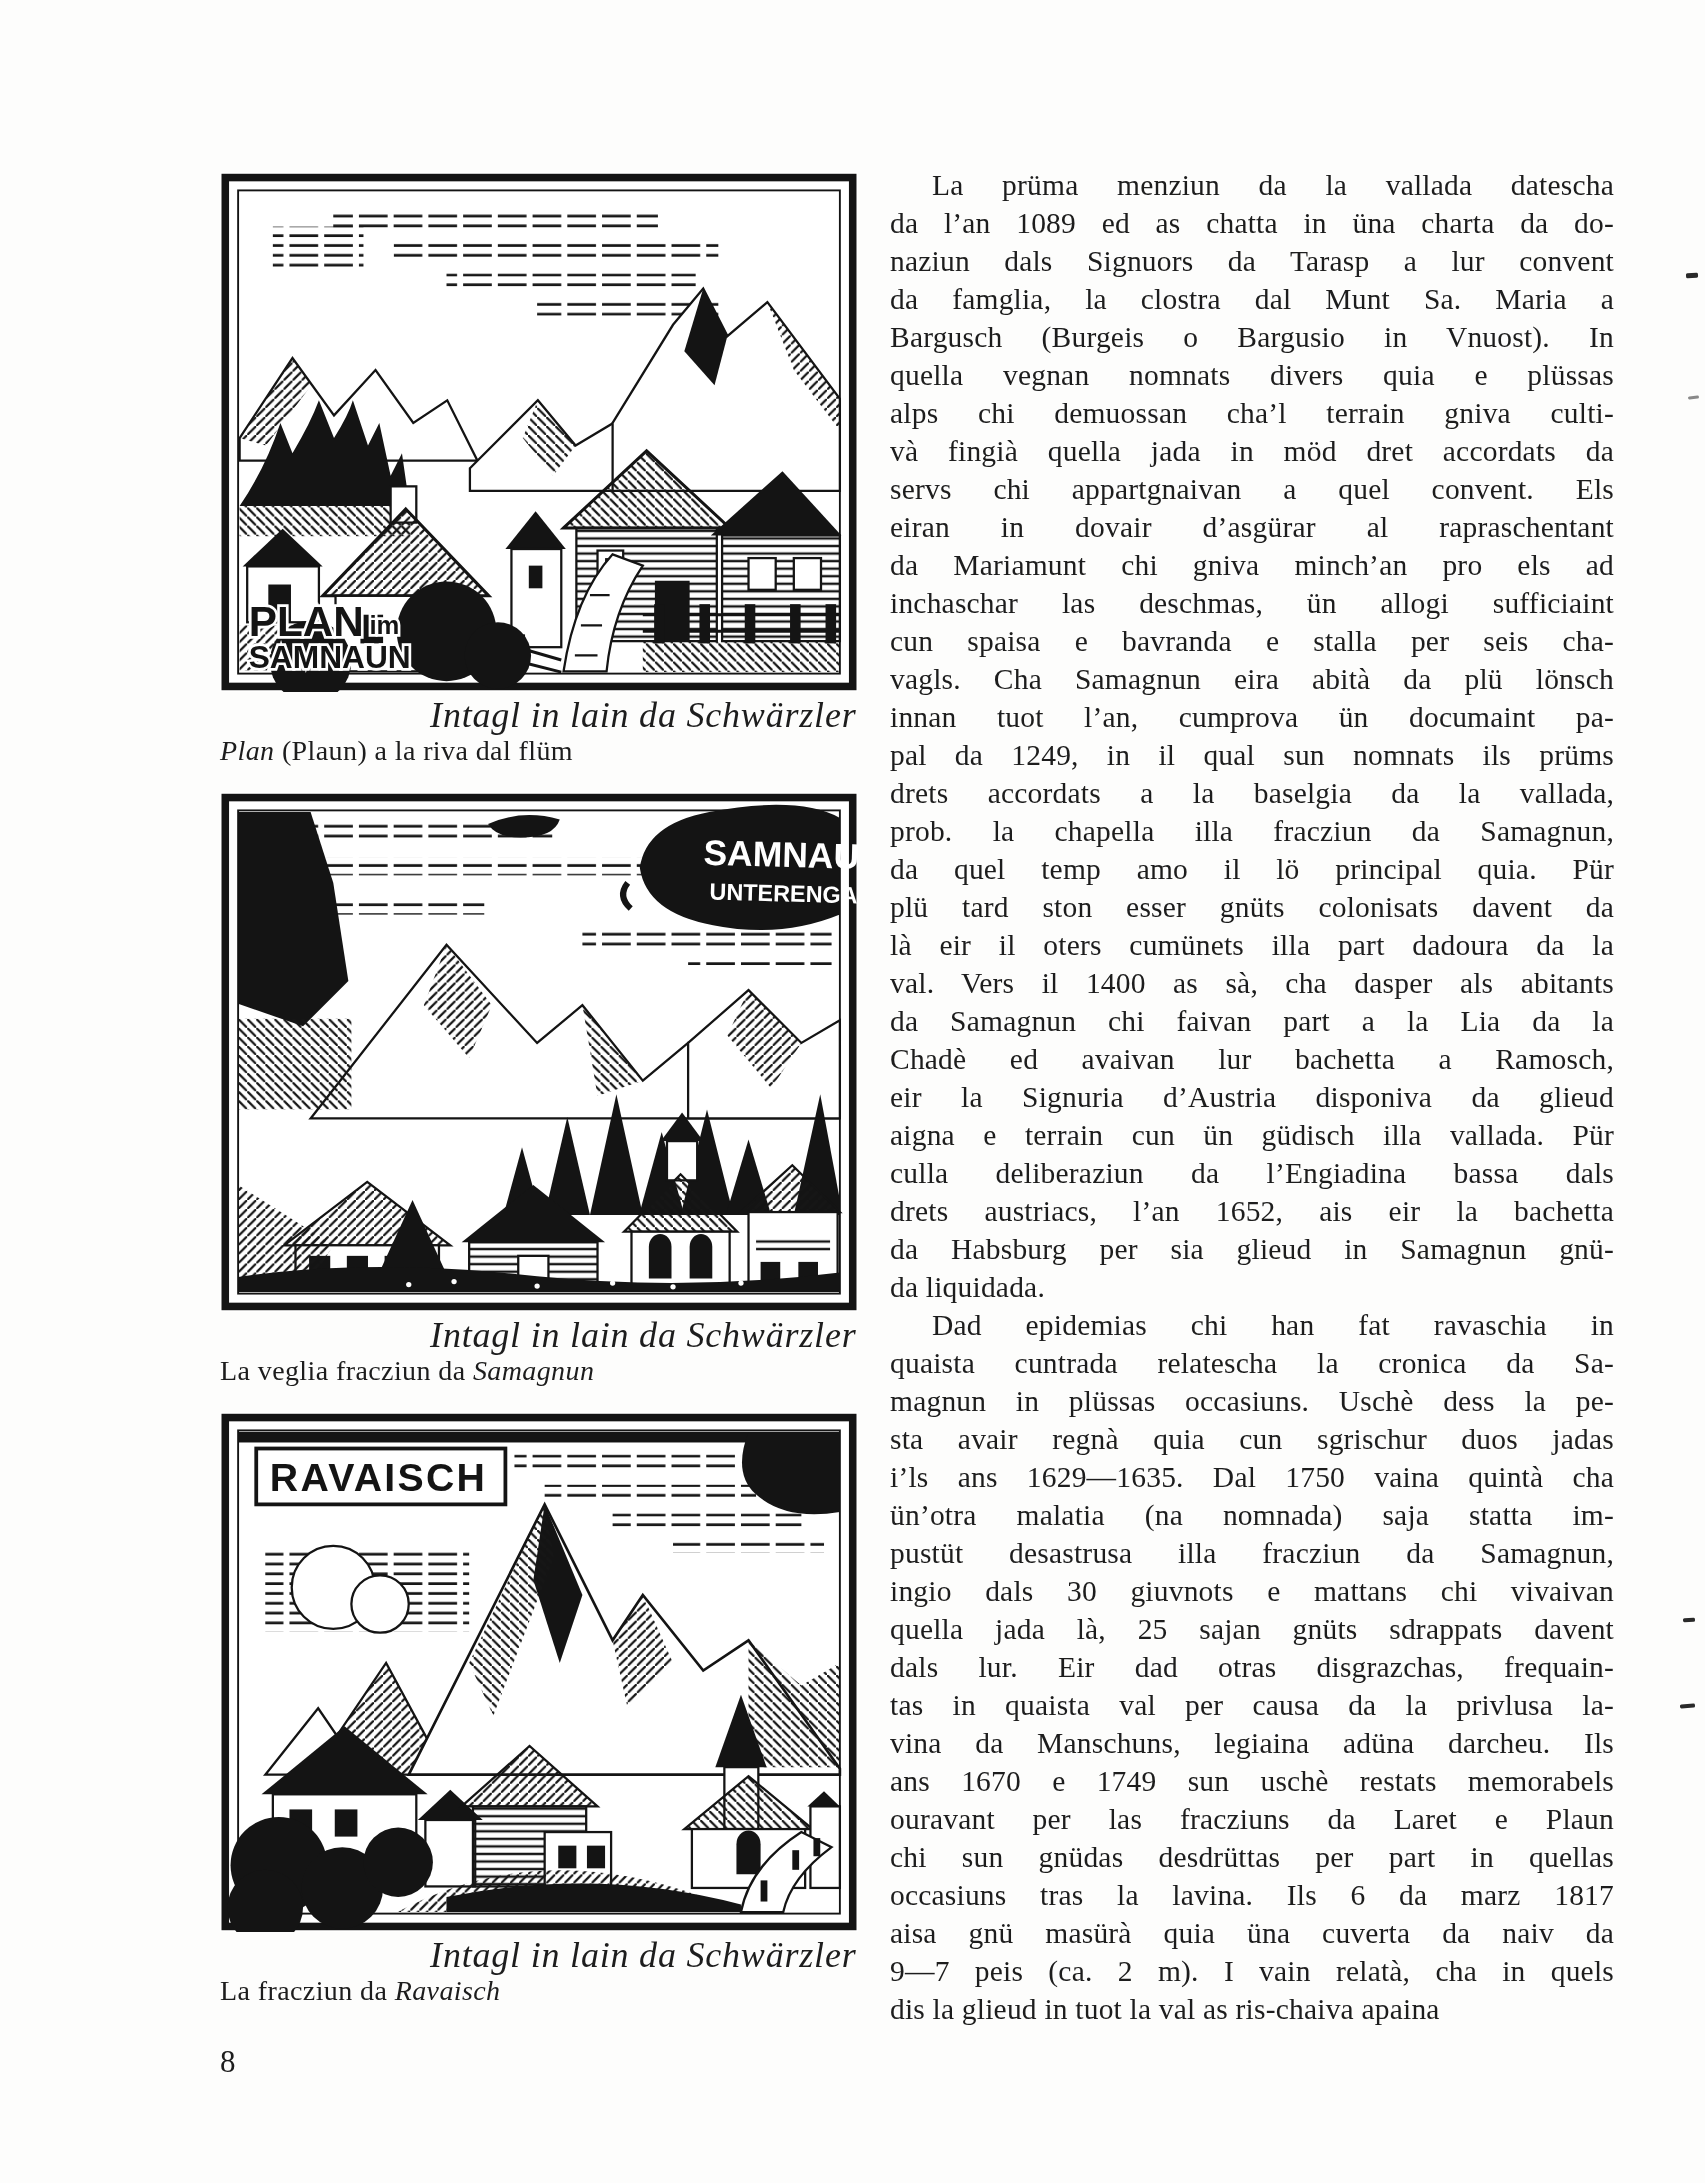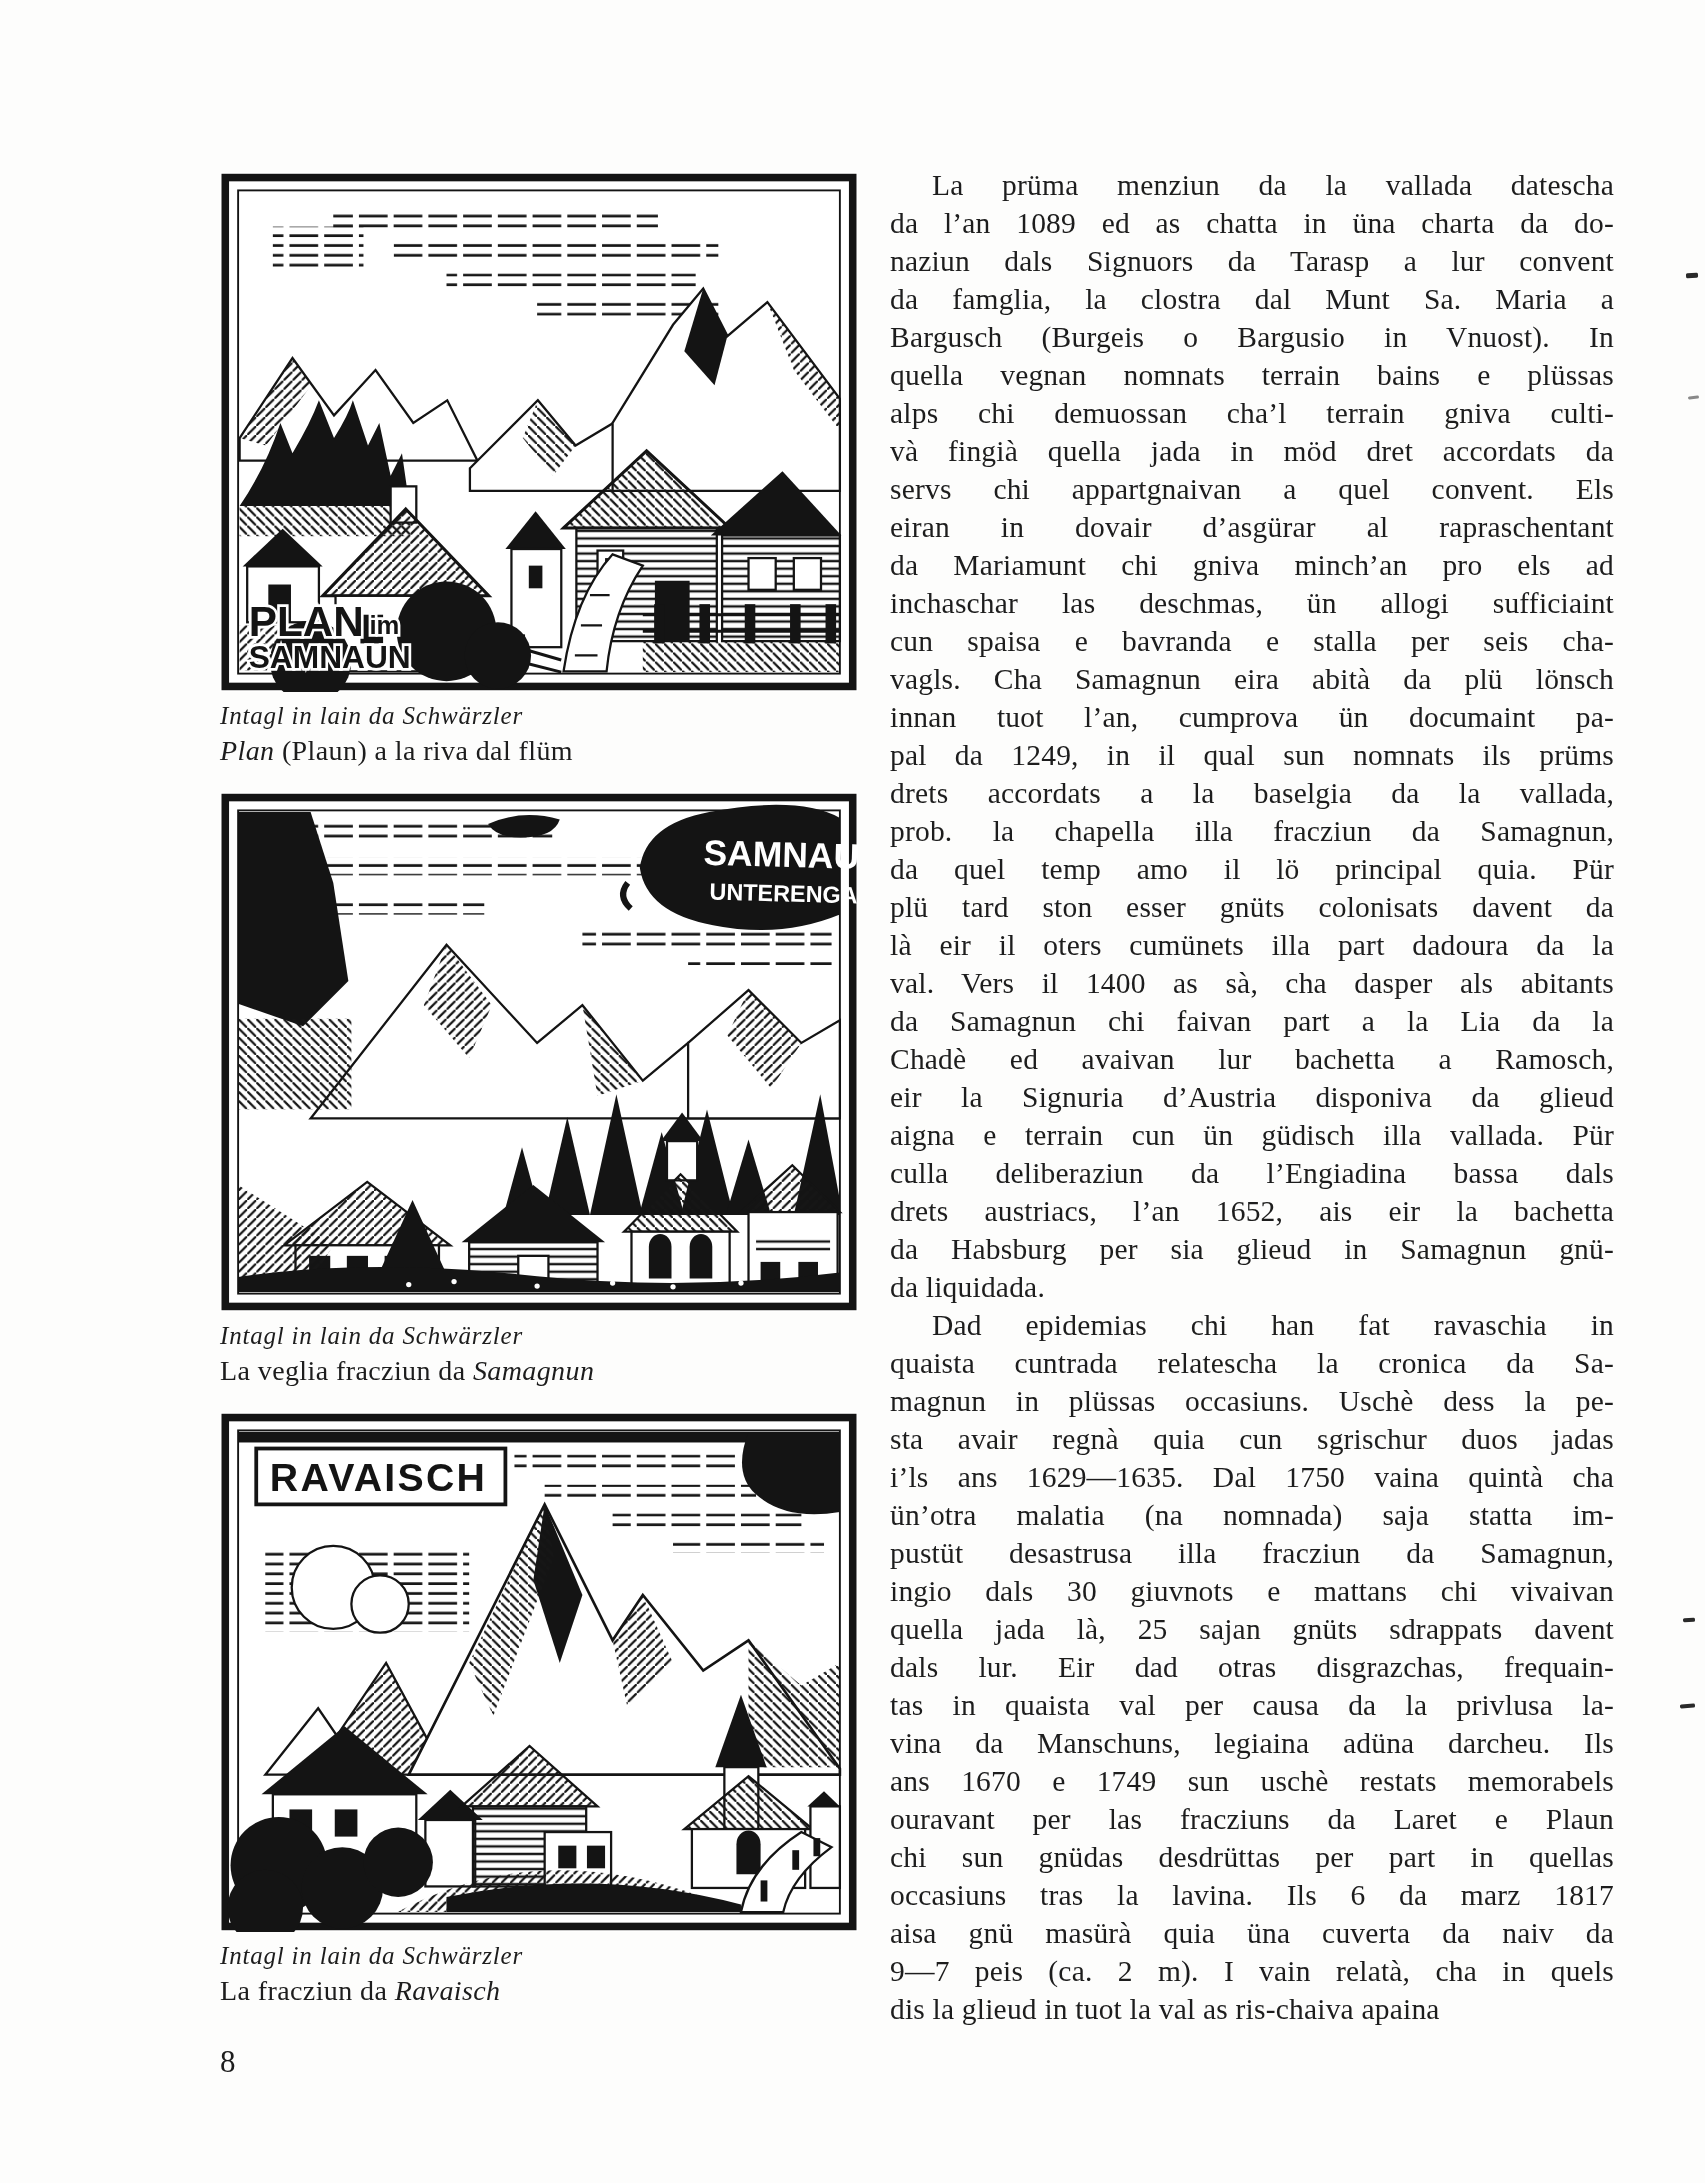--- a/index.html
+++ b/index.html
@@ -5,22 +5,22 @@
   html,body{margin:0;padding:0;background:#e8e8e8;}
   .sheet{
     position:relative;width:1706px;height:2183px;background:#fdfdfc;
     font-family:"Liberation Serif",serif;color:#1d1d1d;overflow:hidden;
   }
   .left-col{position:absolute;left:220px;top:172px;width:638px;}
   .figure{margin-bottom:24px;}
   .plate{width:638px;height:520px;}
   .plate svg{display:block;}
   .credit{
-    margin-top:6px;height:35px;line-height:35px;font-size:25px;
-    font-style:italic;text-align:left;padding-right:1.5px;letter-spacing:0.8px;
+    margin-top:6px;height:35px;line-height:35px;font-size:36px;
+    font-style:italic;text-align:right;padding-right:1.5px;letter-spacing:0.8px;
   }
   .caption{height:35px;line-height:35px;font-size:28px;text-align:left;letter-spacing:0.4px;}
   .caption .it{font-style:italic;}
   .page-number{margin-top:35px;font-size:31px;line-height:38px;}
   .right-col{position:absolute;left:890px;top:166px;width:724px;}
   .para{margin:0;}
   .para .line{
     font-size:29.5px;line-height:38px;height:38px;white-space:nowrap;
     text-align:justify;text-align-last:justify;-moz-text-align-last:justify;
     letter-spacing:0.2px;
@@ -299,21 +299,21 @@
     <div class="page-number">8</div>
   </div>
 
   <div class="right-col">
       <div class="para">
         <div class="line">La prüma menziun da la vallada datescha</div>
         <div class="line">da l’an 1089 ed as chatta in üna charta da do-</div>
         <div class="line">naziun dals Signuors da Tarasp a lur convent</div>
         <div class="line">da famglia, la clostra dal Munt Sa. Maria a</div>
         <div class="line">Bargusch (Burgeis o Bargusio in Vnuost). In</div>
-        <div class="line">quella vegnan nomnats terrain bains e plüssas</div>
+        <div class="line">quella vegnan nomnats divers quia e plüssas</div>
         <div class="line">alps chi demuossan cha’l terrain gniva culti-</div>
         <div class="line">và fingià quella jada in möd dret accordats da</div>
         <div class="line">servs chi appartgnaivan a quel convent. Els</div>
         <div class="line">eiran in dovair d’asgürar al rapraschentant</div>
         <div class="line">da Mariamunt chi gniva minch’an pro els ad</div>
         <div class="line">inchaschar las deschmas, ün allogi sufficiaint</div>
         <div class="line">cun spaisa e bavranda e stalla per seis cha-</div>
         <div class="line">vagls. Cha Samagnun eira abità da plü lönsch</div>
         <div class="line">innan tuot l’an, cumprova ün documaint pa-</div>
         <div class="line">pal da 1249, in il qual sun nomnats ils prüms</div>

